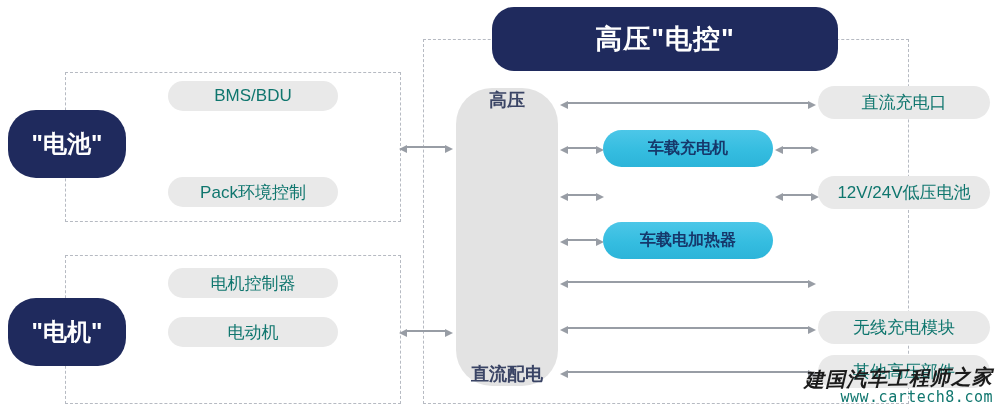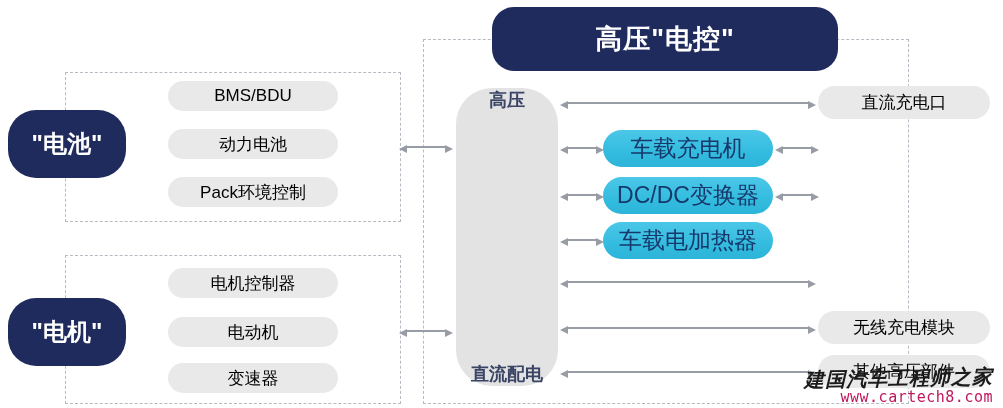--- a/index.html
+++ b/index.html
@@ -14,27 +14,27 @@
     position:absolute;background:#1f2a5d;color:#ffffff;font-weight:bold;
     display:flex;align-items:center;justify-content:center;z-index:3;
   }
   .title-box{left:492px;top:7px;width:346px;height:64px;border-radius:22px;font-size:27px;letter-spacing:1px;}
   .side-box{left:8px;width:118px;height:68px;border-radius:28px;font-size:24px;}
   
   .pill{
     position:absolute;display:flex;align-items:center;justify-content:center;
     white-space:nowrap;z-index:2;
   }
-  .pill.gray{background:#e9e9e9;color:#000000;font-size:17px;font-weight:500;}
+  .pill.gray{background:#e9e9e9;color:#0f766e;font-size:17px;font-weight:500;}
   .pill.left-pill{left:168px;width:170px;height:30px;border-radius:15px;}
   .pill.right-pill{left:818px;width:172px;height:33px;border-radius:17px;}
   .pill.cyan{
     left:603px;width:170px;height:37px;border-radius:19px;
     background:linear-gradient(180deg,#4cc7e8 0%,#35bde0 55%,#2cb4d9 100%);
-    color:#16386b;font-size:23px;font-weight:400;
+    color:#16386b;font-size:16px;font-weight:700;
   }
   .center-box{
     position:absolute;left:456px;top:88px;width:102px;height:298px;border-radius:36px;
     background:#e3e3e3;color:#3a4465;font-size:18px;font-weight:600;
     display:flex;flex-direction:column;align-items:center;justify-content:space-between;
     gap:13px;z-index:2;text-align:center;
   }
   
   .arrow{position:absolute;height:0;border-top:2px solid #989da5;z-index:1;}
   .arrow::before{
@@ -47,55 +47,53 @@
     border-top:4px solid transparent;border-bottom:4px solid transparent;
     border-left:8px solid #989da5;
   }
   
   .watermark{position:absolute;right:10px;bottom:3px;text-align:right;z-index:5;line-height:1.1;margin-top:44px;}
   .wm1{
     font-family:"DejaVu Serif",serif;font-weight:bold;font-style:italic;
     font-size:20px;color:#1b1b1b;letter-spacing:1px;transform:rotate(-1deg);
   }
   .wm2{
-    font-family:"DejaVu Sans Mono",monospace;font-size:15px;color:#be185d;letter-spacing:0.5px;
+    font-family:"DejaVu Sans Mono",monospace;font-size:15px;color:#0f766e;letter-spacing:0.5px;
   }
 </style>
 </head>
 <body>
 
 <div class="stage">
 
   <div class="dash" style="left:423px;top:39px;width:484px;height:363px;"></div>
   <div class="dash" style="left:65px;top:72px;width:334px;height:148px;"></div>
   <div class="dash" style="left:65px;top:255px;width:334px;height:147px;"></div>
 
   <div class="navy title-box">高压"电控"</div>
 
   <div class="navy side-box" style="top:110px;">"电池"</div>
   <div class="navy side-box" style="top:298px;">"电机"</div>
 
   <div class="pill gray left-pill" style="top:81px;">BMS/BDU</div>
-  <div class="pill gray left-pill" style="top:129px;">动力电池</div>
   <div class="pill gray left-pill" style="top:268px;">电机控制器</div>
 
   <div class="pill gray left-pill" style="top:177px;">Pack环境控制</div>
   <div class="pill gray left-pill" style="top:317px;">电动机</div>
-  <div class="pill gray left-pill" style="top:363px;">变速器</div>
 
   <div class="center-box">
     <span>高压</span>
     <span>直流配电</span>
   </div>
 
   <div class="pill cyan" style="top:130px;">车载充电机</div>
-  <div class="pill cyan" style="top:177px;">DC/DC变换器</div>
   <div class="pill gray right-pill" style="top:86px;">直流充电口</div>
 
   <div class="pill cyan" style="top:222px;">车载电加热器</div>
+  <div class="pill gray right-pill" style="top:176px;">12V/24V低压电池</div>
   <div class="pill gray right-pill" style="top:355px;">其他高压部件</div>
   <div class="pill gray right-pill" style="top:311px;">无线充电模块</div>
 
   <div class="arrow" style="left:407px;top:146px;width:38px;"></div>
   <div class="arrow" style="left:407px;top:330px;width:38px;"></div>
   <div class="arrow" style="left:568px;top:102px;width:240px;"></div>
   <div class="arrow" style="left:568px;top:147px;width:28px;"></div>
   <div class="arrow" style="left:783px;top:147px;width:28px;"></div>
   <div class="arrow" style="left:568px;top:194px;width:28px;"></div>
   <div class="arrow" style="left:783px;top:194px;width:28px;"></div>

